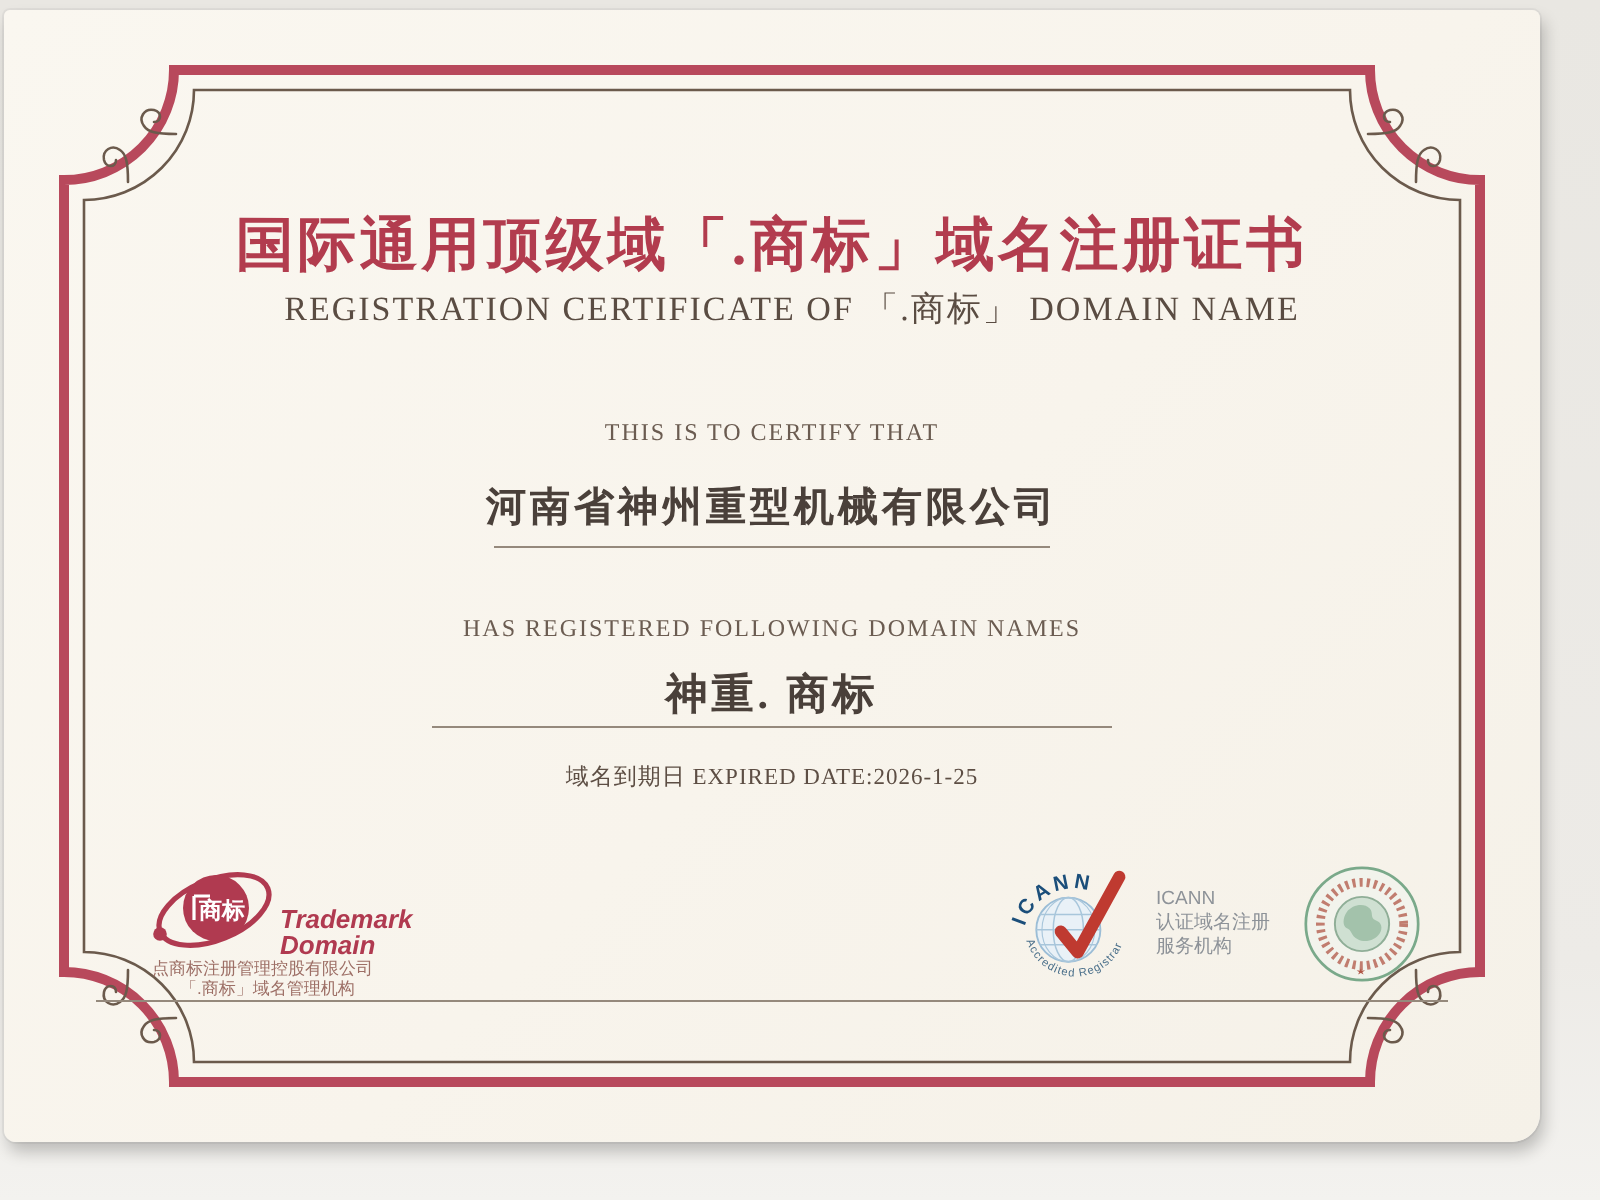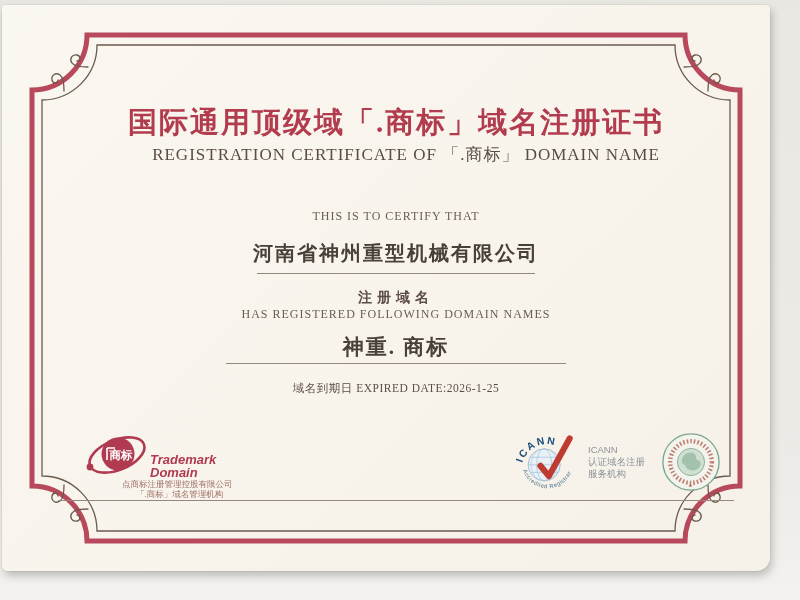--- a/index.html
+++ b/index.html
@@ -9,40 +9,40 @@
     background:linear-gradient(180deg,#e9e7e2 0%,#edebe7 80%,#f3f2ef 100%);
     position:relative;
   }
   .paper {
     position:absolute; left:2px; top:5px; width:768px; height:566px;
     background:linear-gradient(135deg,#faf7f0 0%,#f8f4ec 55%,#f5f1e8 100%);
     border-radius:3px 4px 14px 6px;
     box-shadow:2px 5px 8px rgba(0,0,0,.22), 0 0 0 1px rgba(0,0,0,.04);
   }
   .frame-svg { position:absolute; left:0; top:0; }
-  .content { position:absolute; left:10px; top:0; width:768px; height:490px; }
+  .content { position:absolute; left:0; top:0; width:768px; height:490px; }
   .cline { position:absolute; width:100%; text-align:center; color:#5d4e44; }
   .title-zh { top:98px; font-size:29px; font-weight:bold; color:#b23c4e; letter-spacing:2px; }
   .title-en { top:138px; font-size:17px; color:#5a4c42; letter-spacing:1px;padding-left:20px; }
   .certify-zh { top:186px; font-size:14px; font-weight:bold; letter-spacing:7px; }
   .certify-en { top:204px; font-size:12px; letter-spacing:1px; color:#6b5c51; }
   .company { top:235px; font-size:20px; font-weight:bold; color:#4a403a; letter-spacing:2px; }
   .rule { position:absolute; left:50%; transform:translateX(-50%); height:1px; background:#95897c; }
   .rule-company { top:268px; width:278px; }
   .reg-zh { top:284px; font-size:14px; font-weight:bold; letter-spacing:5px; }
   .reg-en { top:302px; font-size:12px; letter-spacing:1px; color:#6b5c51; }
   .domain { top:328px; font-size:21px; font-weight:bold; color:#4a403a; letter-spacing:2px; }
   .rule-domain { top:358px; width:340px; }
   .expiry { top:376px; font-size:11.5px; letter-spacing:.5px; color:#5d4e44; }
   .logos-row { position:absolute; top:424px; left:64px; width:648px; height:68px; }
   .tm-logo { position:absolute; left:6px; top:2px; display:flex; align-items:flex-start; }
   .tm-brand { margin-left:2px; color:#b03a50; font-weight:bold; font-style:italic;
               font-size:13px; line-height:13px; font-family:"Liberation Sans",sans-serif;margin-top:22px; }
   .tm-org { position:absolute; left:10px; top:50px; font-size:8.5px; line-height:10px;
-            color:#9d6f66; font-family:"Liberation Sans",sans-serif;margin-left:36px; }
+            color:#9d6f66; font-family:"Liberation Sans",sans-serif; }
   .tm-org .l2 { padding-left:14px; }
   .icann-group { position:absolute; left:438px; top:0; display:flex; align-items:center; }
   .icann-caption { margin-left:8px; font-size:9.5px; line-height:12px; color:#8d9298;
                    font-family:"Liberation Sans",sans-serif; }
   .seal { position:absolute; left:584px; top:2px; }
   .rule-long { top:495px; width:676px; }
   .footer { top:506px; font-size:11.5px; color:#5d4e44; letter-spacing:.3px; }
 </style>
 </head>
 <body>
@@ -78,21 +78,20 @@
   <div class="content">
 
     <div class="cline title-zh">国际通用顶级域「.商标」域名注册证书</div>
     <div class="cline title-en">REGISTRATION CERTIFICATE OF 「.商标」 DOMAIN NAME</div>
 
     <div class="cline certify-en">THIS IS TO CERTIFY THAT</div>
 
     <div class="cline company">河南省神州重型机械有限公司</div>
     <div class="rule rule-company"></div>
 
-    <div class="cline reg-zh">注册域名</div>
     <div class="cline reg-en">HAS REGISTERED FOLLOWING DOMAIN NAMES</div>
 
     <div class="cline domain">神重. 商标</div>
     <div class="rule rule-domain"></div>
 
     <div class="cline expiry">域名到期日 EXPIRED DATE:2026-1-25</div>
 
     <div class="logos-row">
 
       <div class="tm-logo">

